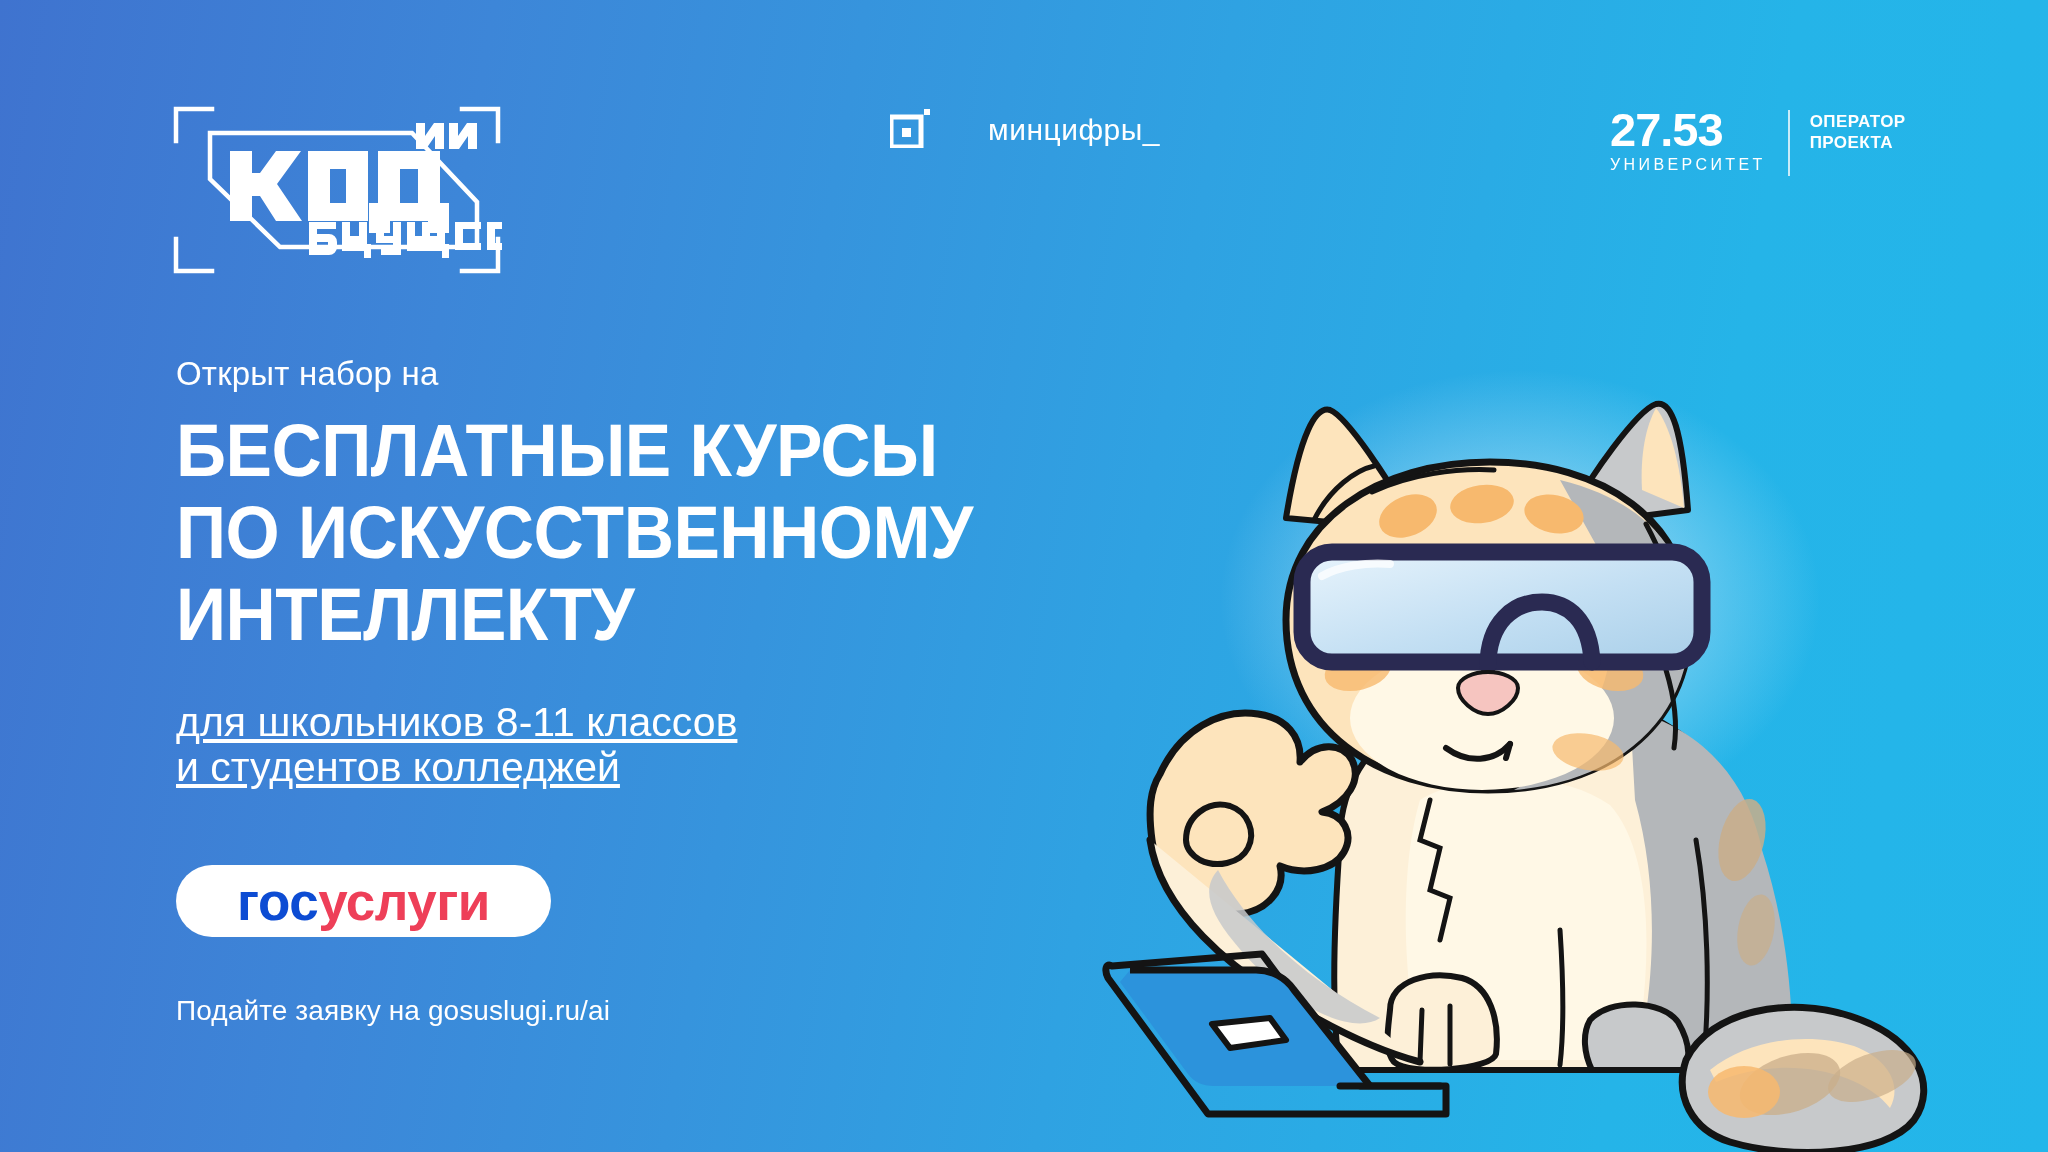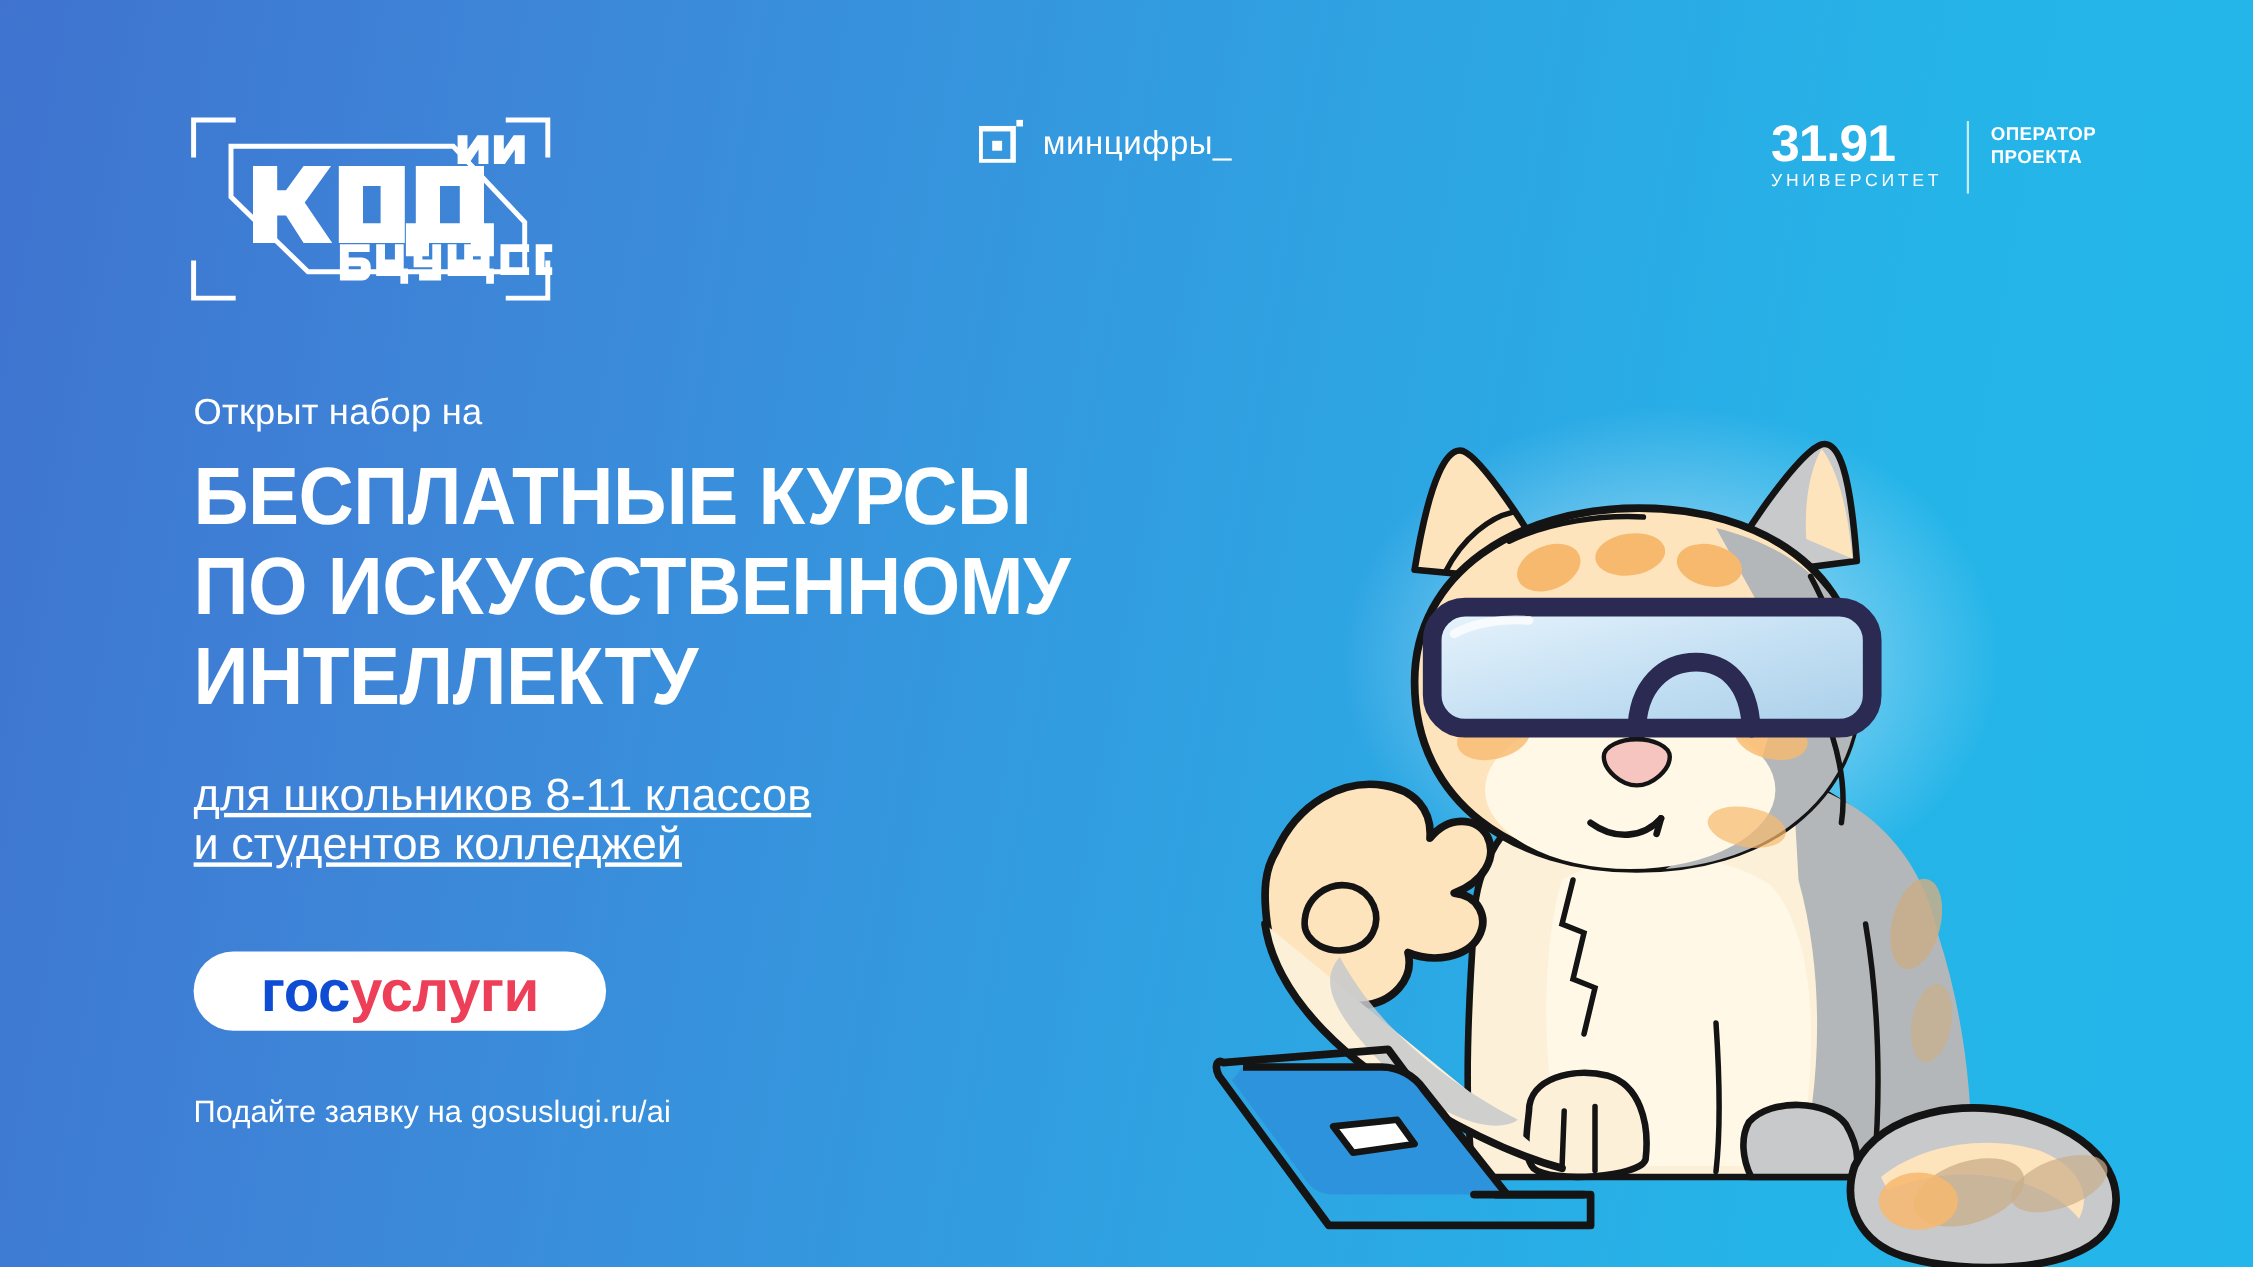--- a/index.html
+++ b/index.html
@@ -12,21 +12,21 @@
     position:relative;width:2048px;height:1152px;
     background:linear-gradient(100deg,#3F73CF 0%,#3D86D8 22%,#2FA2E2 55%,#25B4E8 80%,#23B6EA 100%);
     overflow:hidden;
   }
 
   
   .kod-logo{position:absolute;left:172px;top:105px;width:330px;height:170px;}
   .kod-logo svg{display:block;}
 
   .mincifry{position:absolute;left:890px;top:108px;display:flex;align-items:center;gap:18px;}
-  .mincifry-word{color:#fff;font-size:30px;letter-spacing:.5px;font-weight:400;}
+  .mincifry-word{color:#fff;font-size:30px;letter-spacing:.5px;font-weight:400;margin-left:40px;}
 
   .np-block{position:absolute;left:1240px;top:105px;display:flex;align-items:flex-start;gap:20px;}
   .np-flag{position:relative;width:122px;height:105px;}
   .np-flag svg{position:absolute;left:0;top:0;}
   .np-flag-text{
     position:absolute;left:0;top:13px;width:112px;
     text-align:right;color:#1E9BD7;font-weight:bold;
     font-size:14.5px;line-height:16.5px;letter-spacing:.2px;
   }
   .np-right{color:#fff;font-weight:bold;font-size:25px;line-height:28px;letter-spacing:.3px;padding-top:10px;}
@@ -106,21 +106,21 @@
         <rect x="12" y="20" width="9" height="9" fill="#fff"></rect>
         <rect x="34" y="1" width="6" height="6" fill="#fff"></rect>
       </svg>
     </span>
     <span class="mincifry-word">минцифры_</span>
   </div>
 
 
   <div class="univ">
     <div class="univ-left">
-      <div class="univ-num">31.91</div>
+      <div class="univ-num">27.53</div>
       <div class="univ-sub">УНИВЕРСИТЕТ</div>
     </div>
     <div class="univ-div"></div>
     <div class="univ-right">
       <div>ОПЕРАТОР</div>
       <div>ПРОЕКТА</div>
     </div>
   </div>
 
   <div class="eyebrow">Открыт набор на</div>

